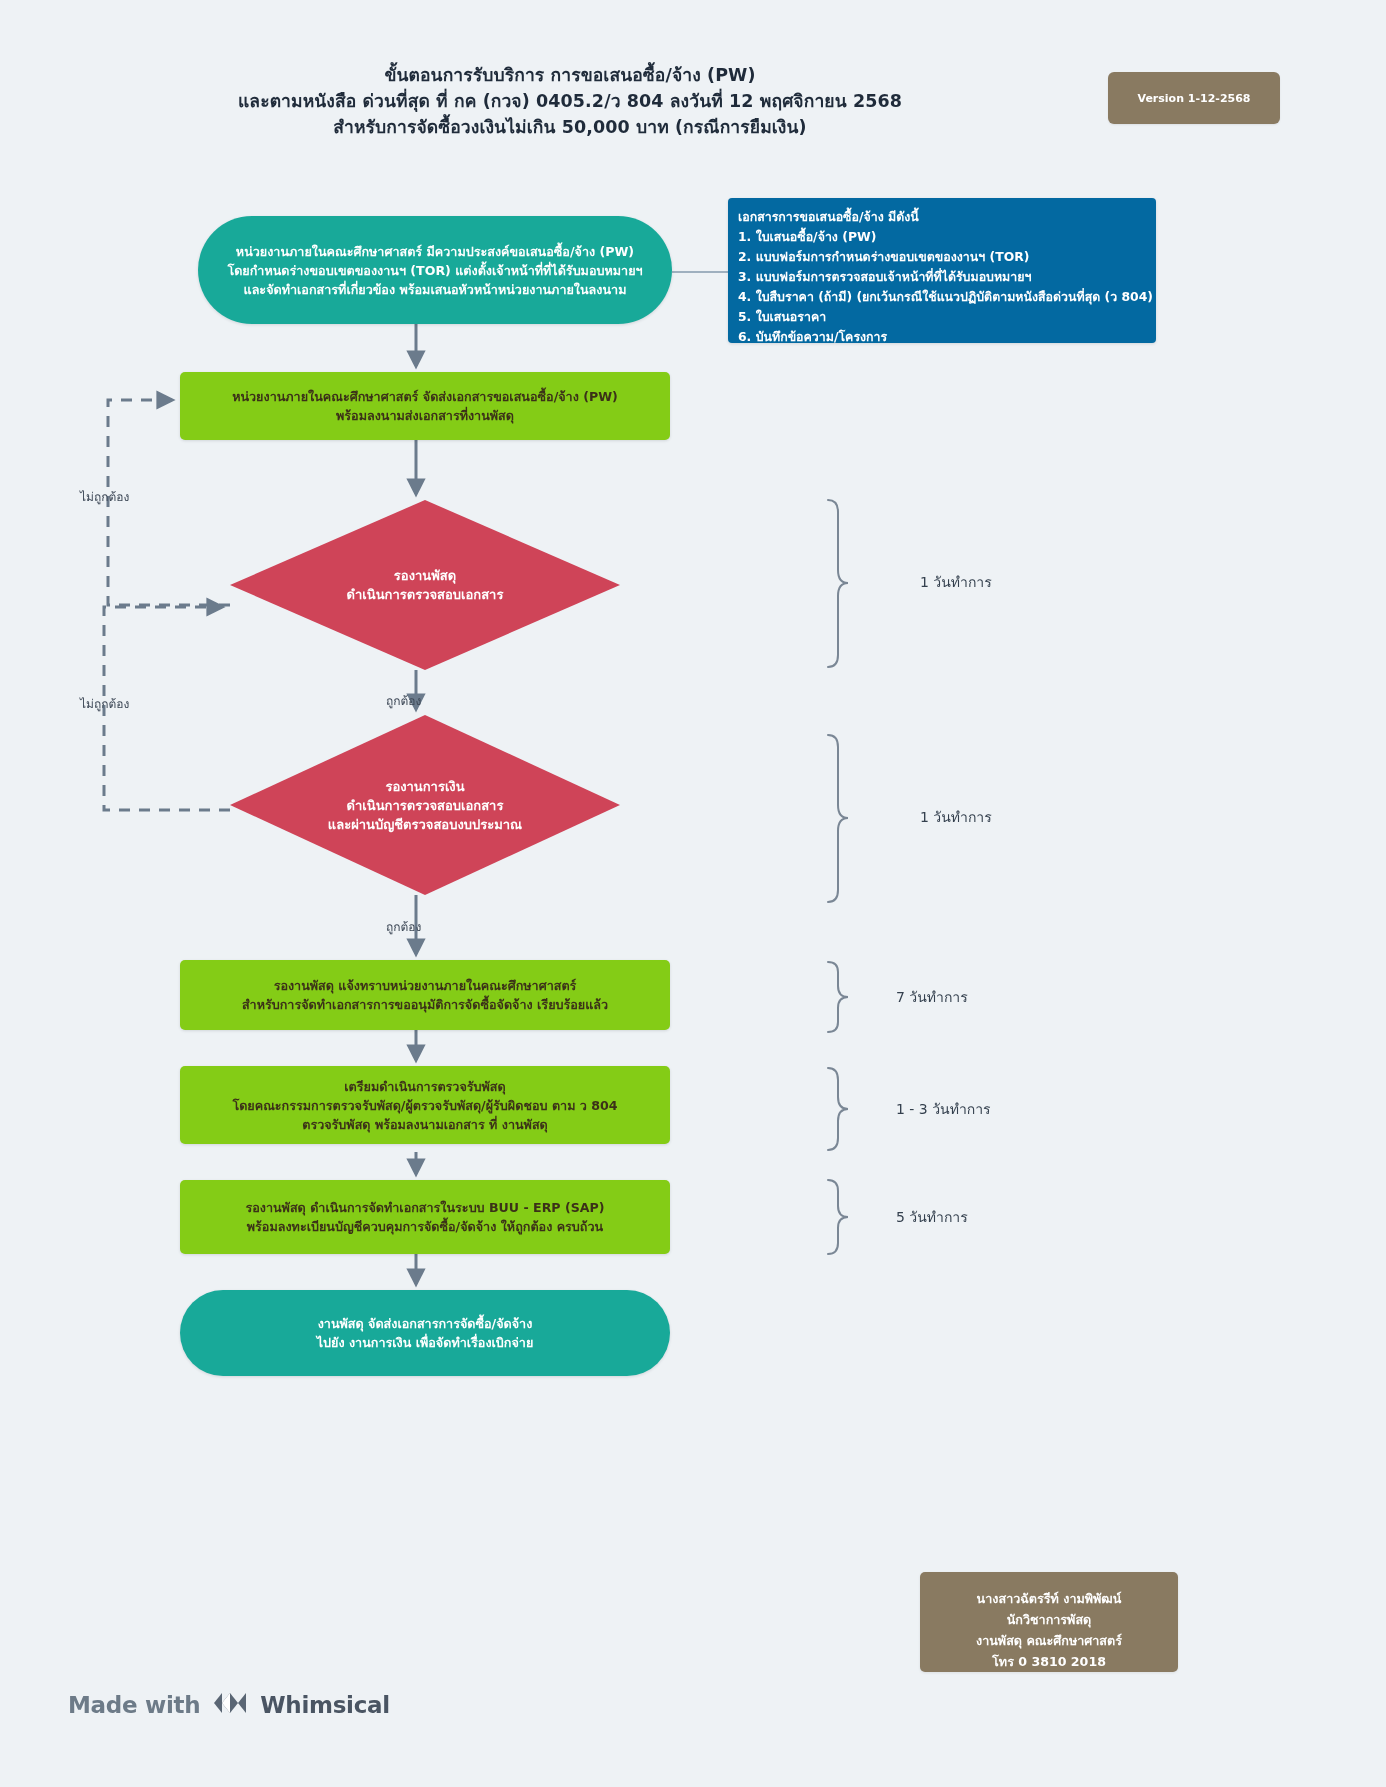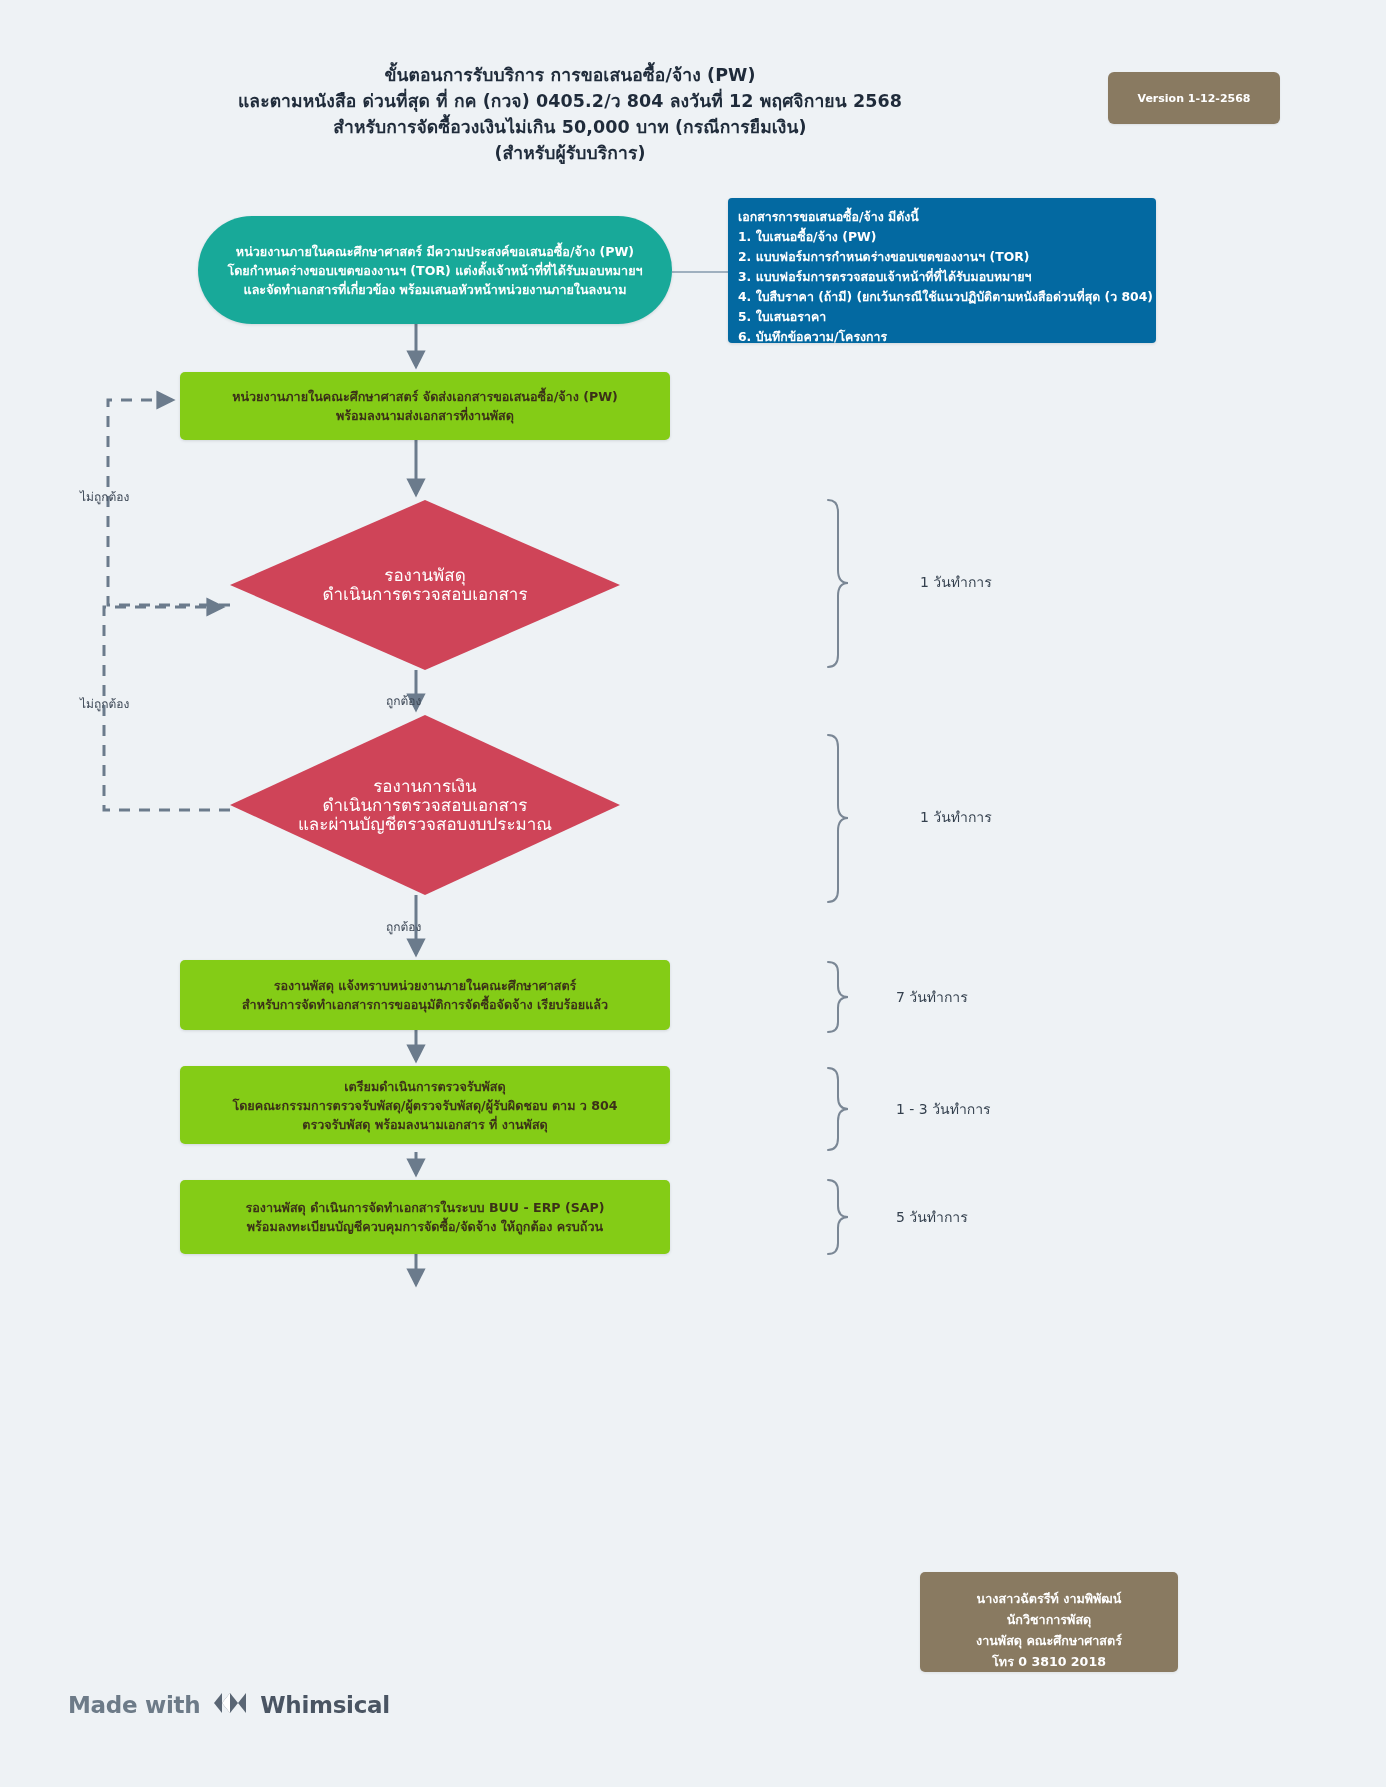--- a/index.html
+++ b/index.html
@@ -96,22 +96,22 @@
   .diamond-shape {
     position: absolute; inset: 0;
     background: #cf4458;
     clip-path: polygon(50% 0%, 100% 50%, 50% 100%, 0% 50%);
     filter: drop-shadow(0 1px 2px rgba(20,30,45,0.13));
   }
   .diamond-text {
     position: absolute; inset: 0;
     display: flex; align-items: center; justify-content: center;
     text-align: center;
-    color: #ffffff; font-weight: normal;
-    font-size: 17px; line-height: 19px;
+    color: #ffffff; font-weight: bold;
+    font-size: 13px; line-height: 19px;
     pointer-events: none;
   }
   .diamond-text span { display: block; white-space: nowrap; }
   #node-check-supply { left: 230px; top: 500px; width: 390px; height: 170px; }
   #node-check-finance { left: 230px; top: 715px; width: 390px; height: 180px; }
 
   
   .edge-label {
     position: absolute;
     color: #3d4856;
@@ -213,21 +213,20 @@
       <path d="M828,1068 Q838,1068 838,1080 L838,1097 Q838,1109 848,1109 Q838,1109 838,1121 L838,1138 Q838,1150 828,1150"></path>
 
       <path d="M828,1180 Q838,1180 838,1191 L838,1206 Q838,1217 848,1217 Q838,1217 838,1228 L838,1243 Q838,1254 828,1254"></path>
     </g>
   </svg>
 
   <div class="title-block">
     <div>ขั้นตอนการรับบริการ การขอเสนอซื้อ/จ้าง (PW)</div>
     <div>และตามหนังสือ ด่วนที่สุด ที่ กค (กวจ) 0405.2/ว 804 ลงวันที่ 12 พฤศจิกายน 2568</div>
     <div>สำหรับการจัดซื้อวงเงินไม่เกิน 50,000 บาท (กรณีการยืมเงิน)</div>
-    <div>(สำหรับผู้รับบริการ)</div>
   </div>
 
   <div class="version-badge">Version 1-12-2568</div>
 
   <div class="node teal pill" id="node-start">
     <div class="lines">
       <span>หน่วยงานภายในคณะศึกษาศาสตร์ มีความประสงค์ขอเสนอซื้อ/จ้าง (PW)</span>
       <span>โดยกำหนดร่างขอบเขตของงานฯ (TOR) แต่งตั้งเจ้าหน้าที่ที่ได้รับมอบหมายฯ</span>
       <span>และจัดทำเอกสารที่เกี่ยวข้อง พร้อมเสนอหัวหน้าหน่วยงานภายในลงนาม</span>
     </div>
@@ -291,20 +290,26 @@
     </div>
   </div>
 
   <div class="node yellow rect" id="node-erp">
     <div class="lines">
       <span>รองานพัสดุ ดำเนินการจัดทำเอกสารในระบบ BUU - ERP (SAP)</span>
       <span>พร้อมลงทะเบียนบัญชีควบคุมการจัดซื้อ/จัดจ้าง ให้ถูกต้อง ครบถ้วน</span>
     </div>
   </div>
 
+  <div class="node teal pill" id="node-end">
+    <div class="lines">
+      <span>งานพัสดุ จัดส่งเอกสารการจัดซื้อ/จัดจ้าง</span>
+      <span>ไปยัง งานการเงิน เพื่อจัดทำเรื่องเบิกจ่าย</span>
+    </div>
+  </div>
 
   <div class="duration" id="dur-1">1 วันทำการ</div>
   <div class="duration" id="dur-2">1 วันทำการ</div>
   <div class="duration" id="dur-3">7 วันทำการ</div>
   <div class="duration" id="dur-4">1 - 3 วันทำการ</div>
   <div class="duration" id="dur-5">5 วันทำการ</div>
 
   <div id="signature">
     <div>
       <span>นางสาวฉัตรรีท์ งามพิพัฒน์</span>

